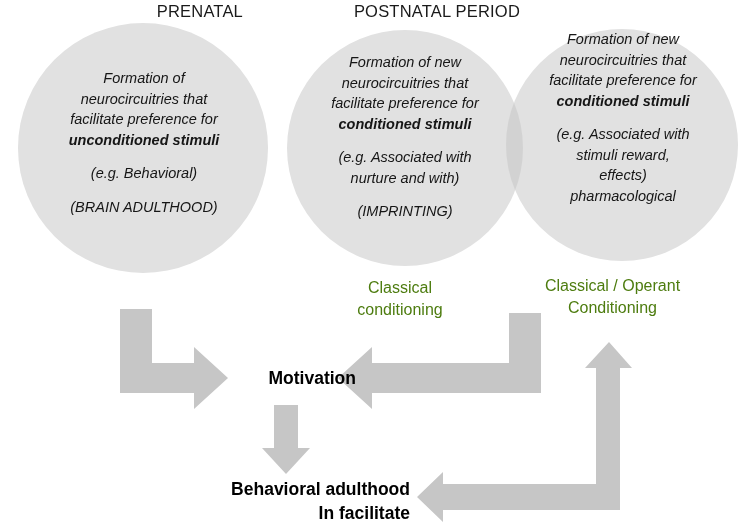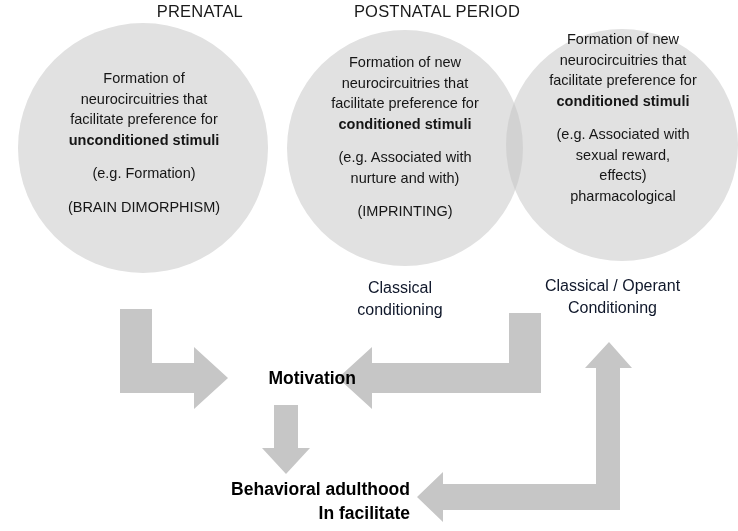--- a/index.html
+++ b/index.html
@@ -38,32 +38,33 @@
     height: 531px;
   }
 
   
   .circle-text {
     position: absolute;
     text-align: center;
     font-size: 14.5px;
     line-height: 1.42;
     color: #161616;
+    font-style: italic;
   }
   .circle-text p { margin: 0; }
   .circle-text p.spacer { height: 13px; }
   .circle-text .bold { font-weight: bold; }
 
   
   .caption {
     position: absolute;
     text-align: center;
     font-size: 16px;
     line-height: 1.35;
-    color: #0f172a;
+    color: #4d7c0f;
   }
 
   
   .node-label {
     position: absolute;
     text-align: right;
     font-weight: bold;
     color: #000000;
   }
   #motivation-label { font-size: 17.5px; }
@@ -99,23 +100,23 @@
 
   <div class="stage-label" id="hdr-prenatal" style="left:43px; top:2px; width:200px;">PRENATAL</div>
   <div class="stage-label" id="hdr-postnatal" style="left:290px; top:2px; width:230px;">POSTNATAL PERIOD</div>
 
   <div class="circle-text" id="txt-prenatal" style="left:28px; top:68px; width:232px;">
     <p>Formation of</p>
     <p>neurocircuitries that</p>
     <p>facilitate preference for</p>
     <p class="bold">unconditioned stimuli</p>
     <p class="spacer"></p>
-    <p>(e.g. Formation)</p>
-    <p class="spacer"></p>
-    <p>(BRAIN DIMORPHISM)</p>
+    <p>(e.g. Behavioral)</p>
+    <p class="spacer"></p>
+    <p>(BRAIN ADULTHOOD)</p>
   </div>
 
   <div class="circle-text" id="txt-postnatal" style="left:293px; top:52px; width:224px;">
     <p>Formation of new</p>
     <p>neurocircuitries that</p>
     <p>facilitate preference for</p>
     <p class="bold">conditioned stimuli</p>
     <p class="spacer"></p>
     <p>(e.g. Associated with</p>
     <p>nurture and with)</p>
@@ -123,21 +124,21 @@
     <p>(IMPRINTING)</p>
   </div>
 
   <div class="circle-text" id="txt-puberty" style="left:512px; top:29px; width:222px;">
     <p>Formation of new</p>
     <p>neurocircuitries that</p>
     <p>facilitate preference for</p>
     <p class="bold">conditioned stimuli</p>
     <p class="spacer"></p>
     <p>(e.g. Associated with</p>
-    <p>sexual reward,</p>
+    <p>stimuli reward,</p>
     <p>effects)</p>
     <p>pharmacological</p>
   </div>
 
   <div class="caption" id="cap-classical" style="left:305px; top:277px; width:190px;">
     <div>Classical</div>
     <div>conditioning</div>
   </div>
   <div class="caption" id="cap-operant" style="left:505px; top:275px; width:215px;">
     <div>Classical / Operant</div>

